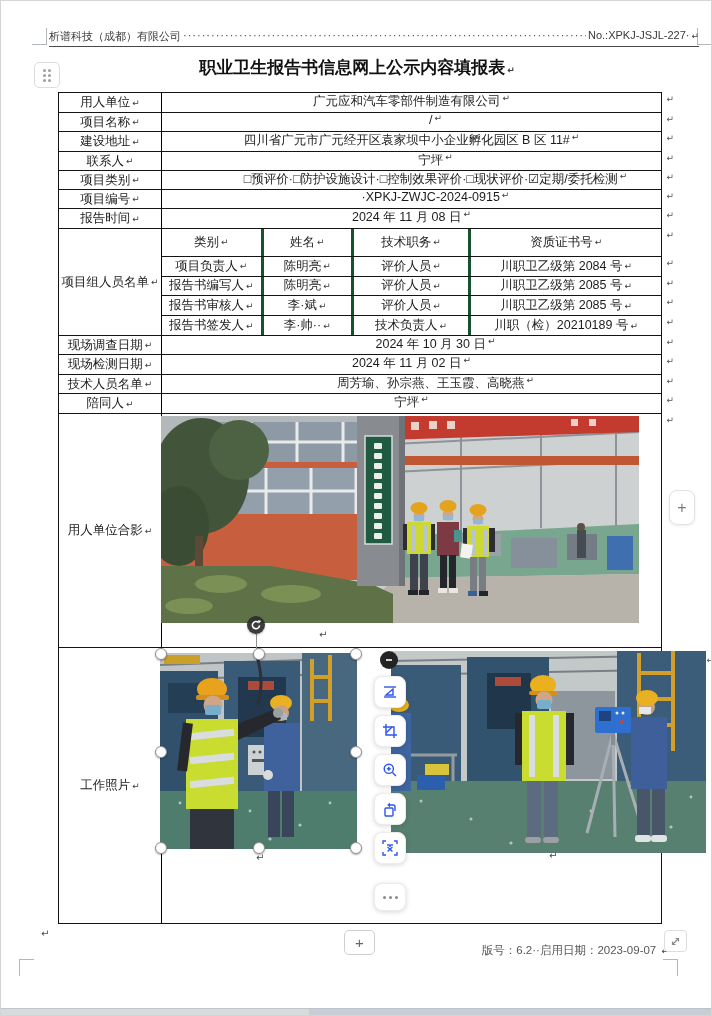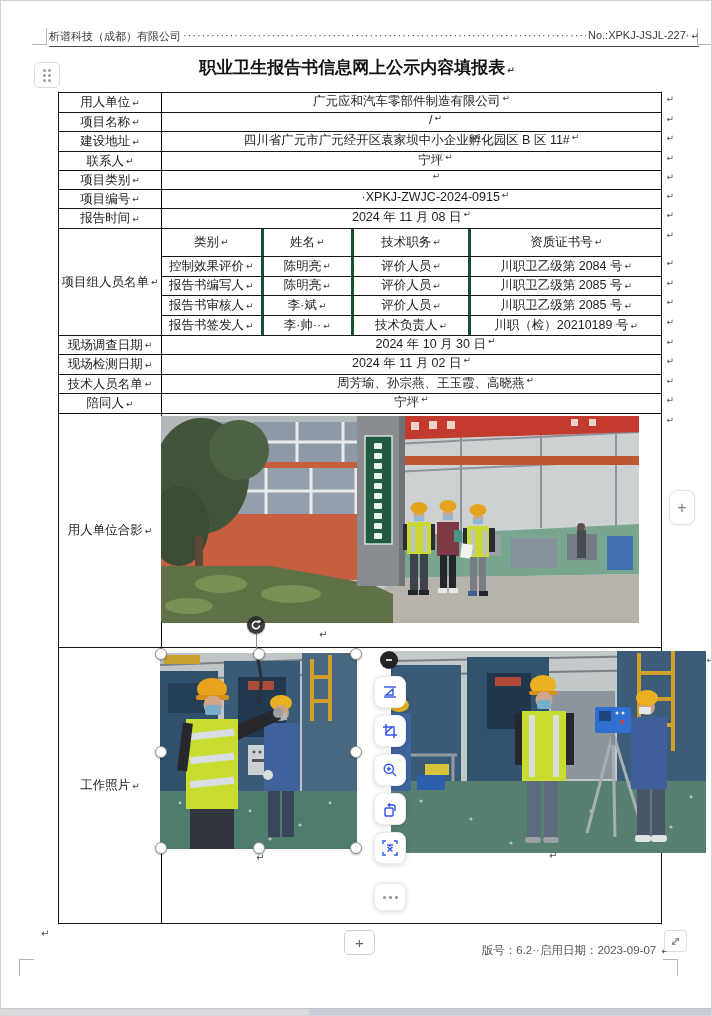--- a/index.html
+++ b/index.html
@@ -151,20 +151,21 @@
           <i class="endmark">↵</i>
           <span class="pmk">↵</span>
         </div>
     </div>
     <div class="trow h19">
       <div class="lbl">
           <span>项目类别</span>
           <span class="pmk">↵</span>
         </div>
       <div class="val">
+          <span>□预评价·□防护设施设计·□控制效果评价·□现状评价·☑定期/委托检测</span>
           <i class="endmark">↵</i>
           <span class="pmk">↵</span>
         </div>
     </div>
     <div class="trow h19">
       <div class="lbl">
           <span>项目编号</span>
           <span class="pmk">↵</span>
         </div>
       <div class="val">
@@ -207,21 +208,21 @@
               <span class="pmk">↵</span>
             </div>
           <div class="tc c4">
               <span>资质证书号</span>
               <i class="endmark">↵</i>
               <span class="pmk">↵</span>
             </div>
         </div>
         <div class="drow dr1">
           <div class="tc c1">
-              <span>控制效果评价</span>
+              <span>项目负责人</span>
               <span class="pmk">↵</span>
             </div>
           <div class="tc c2">
               <span>陈明亮</span>
               <span class="pmk">↵</span>
             </div>
           <div class="tc c3">
               <span>评价人员</span>
               <span class="pmk">↵</span>
             </div>

